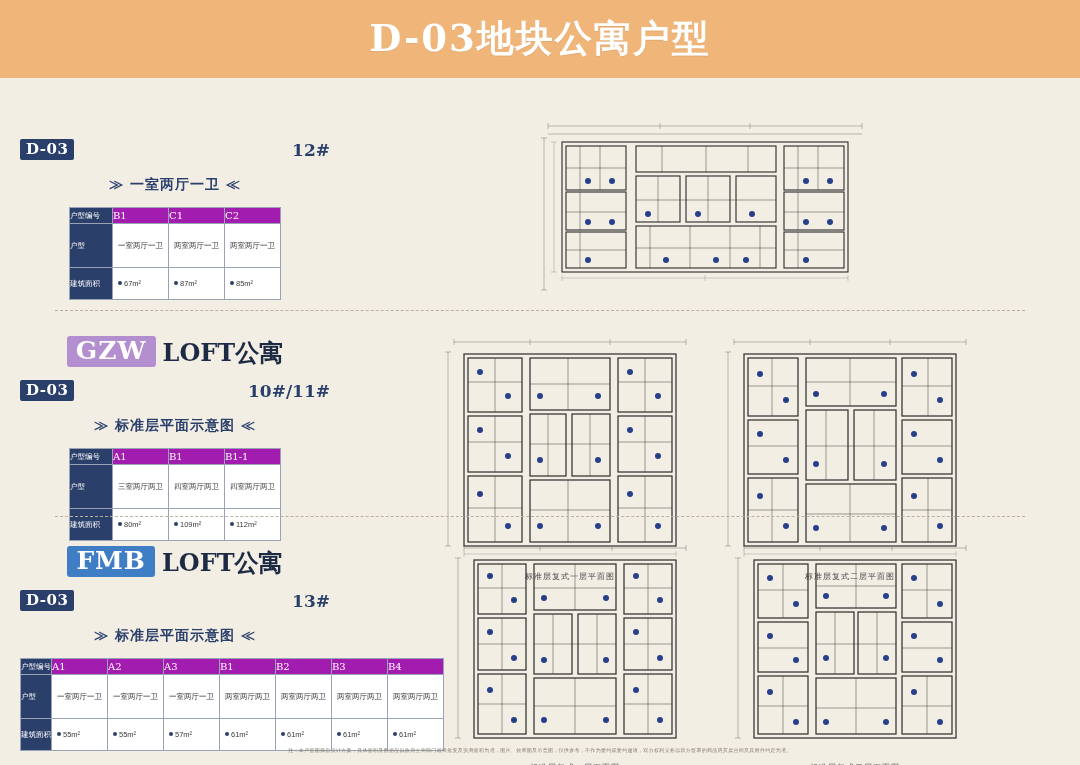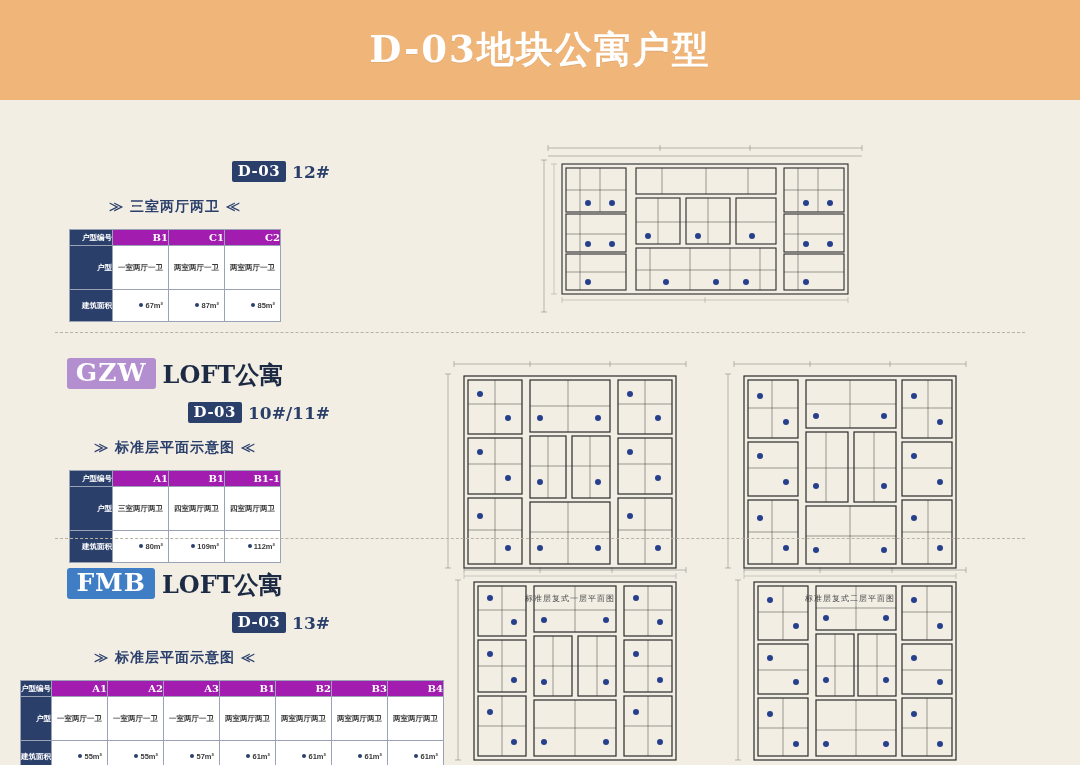--- a/index.html
+++ b/index.html
@@ -5,21 +5,21 @@
   html,body{margin:0;padding:0;}
   body{
     width:1080px;height:765px;
     background:#f2eee4;
     font-family:"Liberation Sans","DejaVu Sans",sans-serif;
     overflow:hidden;
     position:relative;
   }
   
   .header{
-    width:1080px;height:100px;
+    width:1080px;height:78px;
     background:#f0b579;
     display:flex;align-items:center;justify-content:center;
   }
   .header h1{
     margin:0;
     font-family:"DejaVu Serif","Liberation Serif",serif;
     font-weight:bold;
     font-size:37px;
     letter-spacing:2px;
     color:#ffffff;
@@ -62,21 +62,21 @@
   .badge-blue{background:#3f7ec4;}
   .badge-title{
     font-family:"DejaVu Serif","Liberation Serif",serif;
     font-weight:bold;
     font-size:24px;
     color:#1d2a44;
     line-height:1.1;
     padding-bottom:1px;
   }
   .bldg-row{
-    display:flex;align-items:center;justify-content:flex-end;
+    display:flex;align-items:center;justify-content:space-between;
     gap:6px;
     margin-top:13px;
   }
   .bldg-tag{
     background:#2b3f6b;
     color:#ffffff;
     font-family:"DejaVu Serif","Liberation Serif",serif;
     font-weight:bold;
     font-size:15px;
     padding:1px 6px 2px 6px;
@@ -101,26 +101,26 @@
   
   table.spec{
     border-collapse:collapse;
     margin:13px auto 0 auto;
     background:#ffffff;
     font-size:8px;
     color:#333;
   }
   table.spec th,table.spec td{
     border:1px solid #9aa3b5;
-    text-align:right;
+    text-align:left;
     white-space:nowrap;
     padding:0;
     height:15px;
     line-height:15px;
-    font-weight:bold;
+    font-weight:normal;
   }
   table.spec th.rowhead{
     background:#2b3f6b;
     color:#ffffff;
     width:42px;
     font-size:7.5px;
   }
   table.spec td.colhead{
     background:#a21caf;
     color:#ffffff;
@@ -175,21 +175,21 @@
   <h1>D-03地块公寓户型</h1>
 </div>
 
 <div class="page">
 
   <div class="info" style="left:20px;top:48px;">
     <div class="bldg-row">
       <span class="bldg-tag">D-03</span>
       <span class="bldg-no">12#</span>
     </div>
-    <div class="plan-label">≫ 三室两厅两卫 ≪</div>
+    <div class="plan-label">≫ 一室两厅一卫 ≪</div>
     <table class="spec">
       <tbody>
           <tr>
         <th class="rowhead">户型编号</th>
         <td class="colhead">B1</td>
         <td class="colhead">C1</td>
         <td class="colhead">C2</td>
       </tr>
       <tr>
         <th class="rowhead">户型</th>

